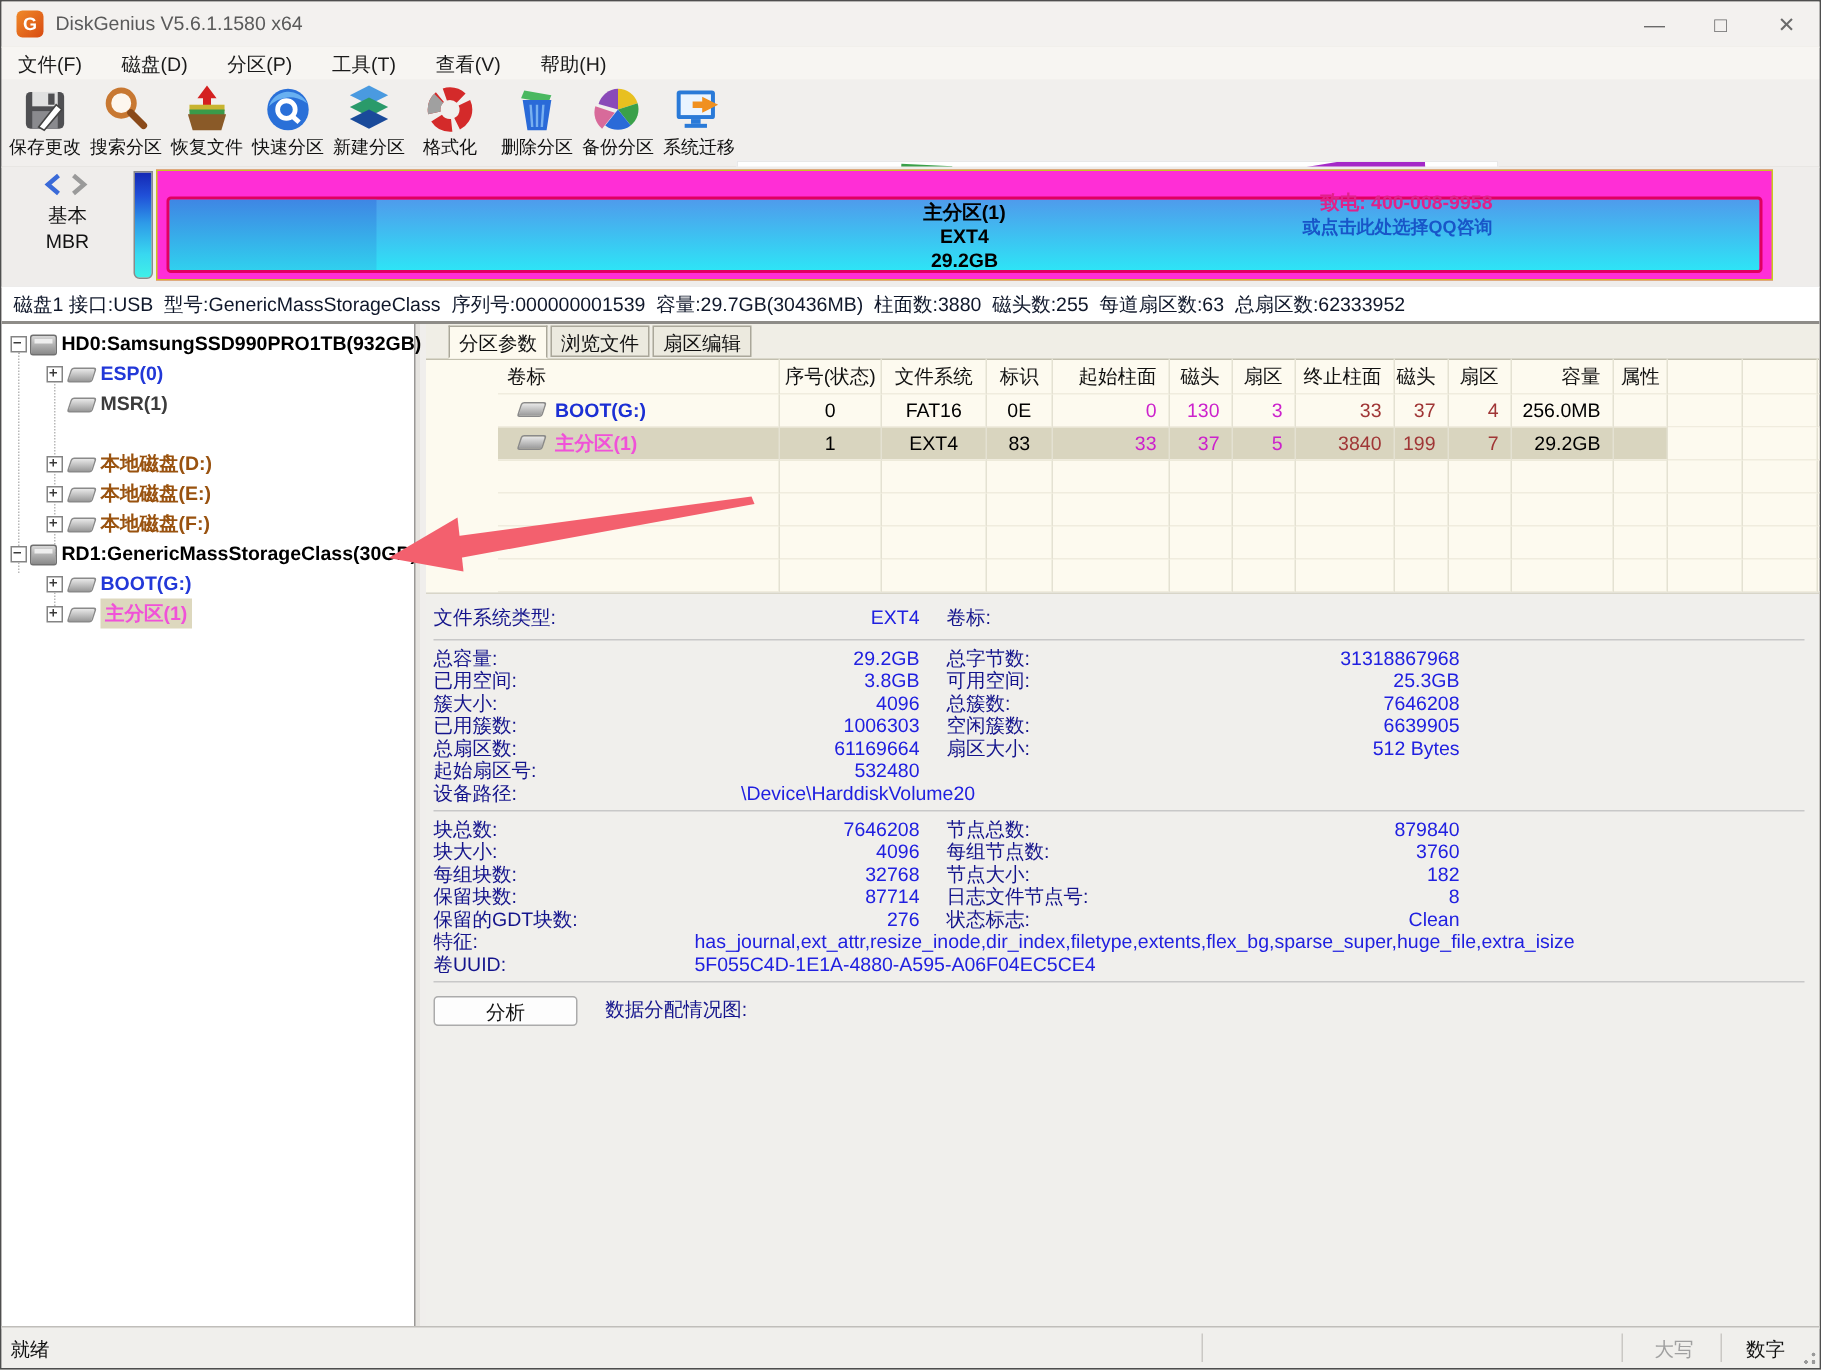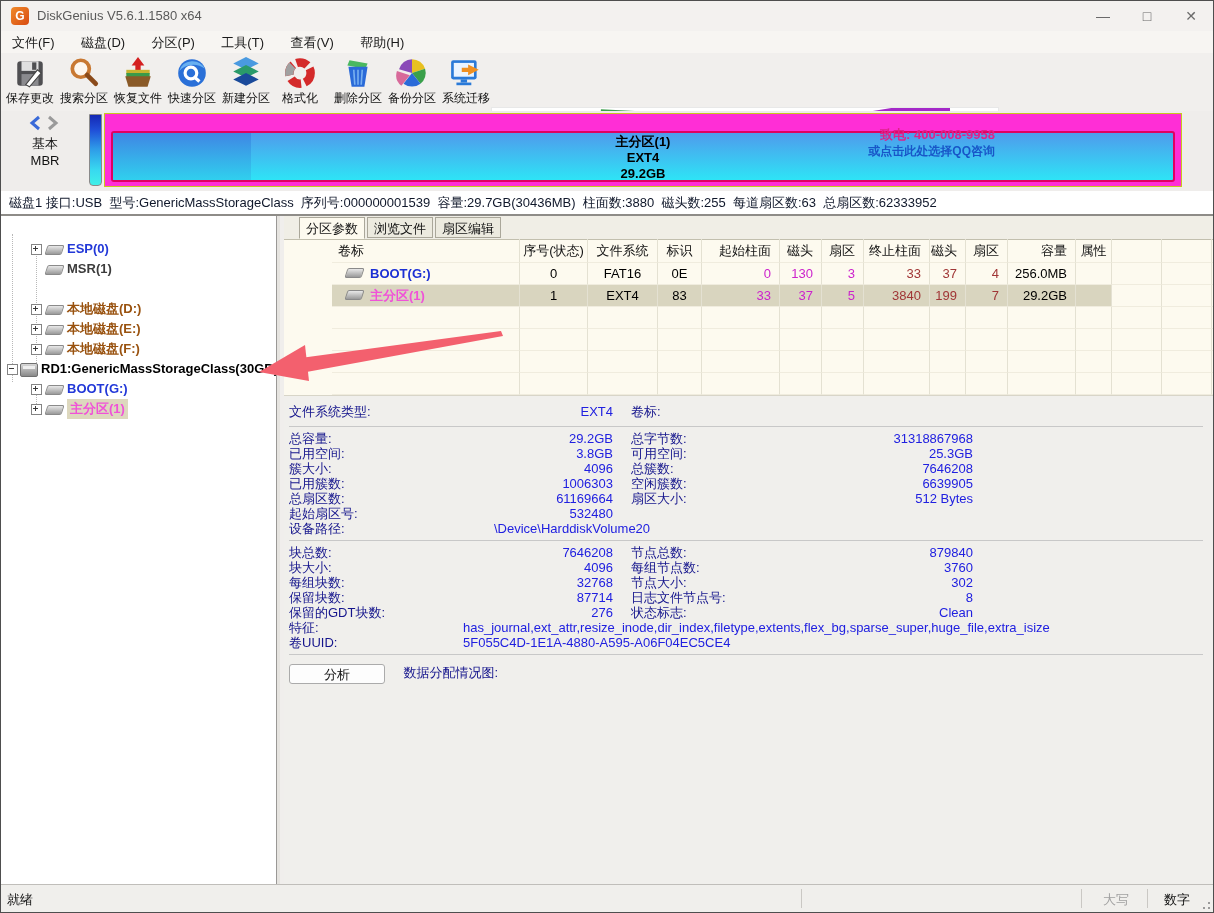--- a/index.html
+++ b/index.html
@@ -283,20 +283,25 @@
     </div>
   </div>
 
   <div class="diskinfo">磁盘1 接口:USB  型号:GenericMassStorageClass  序列号:000000001539  容量:29.7GB(30436MB)  柱面数:3880  磁头数:255  每道扇区数:63  总扇区数:62333952</div>
 
   <div class="treepanel">
     <div class="tguide" style="left:11px;top:18px;height:148px"></div>
     <div class="tguide" style="left:35px;top:30px;height:125px"></div>
     <div class="tguide" style="left:35px;top:170px;height:28px"></div>
 
+    <div class="titem" style="top:3px">
+      <span class="tbox" style="left:6px"></span>
+      <span class="ihdd" style="left:19px"></span>
+      <span class="c-disk" style="position:absolute;left:40px">HD0:SamsungSSD990PRO1TB(932GB)</span>
+    </div>
     <div class="titem" style="top:23px">
       <span class="tbox plus" style="left:30px"></span>
       <span class="ipart" style="left:45px"></span>
       <span class="c-blue" style="position:absolute;left:66px">ESP(0)</span>
     </div>
     <div class="titem" style="top:43px">
       <span class="ipart" style="left:45px"></span>
       <span class="c-gray" style="position:absolute;left:66px">MSR(1)</span>
     </div>
     <div class="titem" style="top:83px">
@@ -539,21 +544,21 @@
           <span></span>
           <span class="lab">每组节点数:</span>
           <span class="val">3760</span>
           <span></span>
         </div>
       <div class="irow">
           <span class="lab">每组块数:</span>
           <span class="val">32768</span>
           <span></span>
           <span class="lab">节点大小:</span>
-          <span class="val">302</span>
+          <span class="val">182</span>
           <span></span>
         </div>
       <div class="irow">
           <span class="lab">保留块数:</span>
           <span class="val">87714</span>
           <span></span>
           <span class="lab">日志文件节点号:</span>
           <span class="val">8</span>
           <span></span>
         </div>

